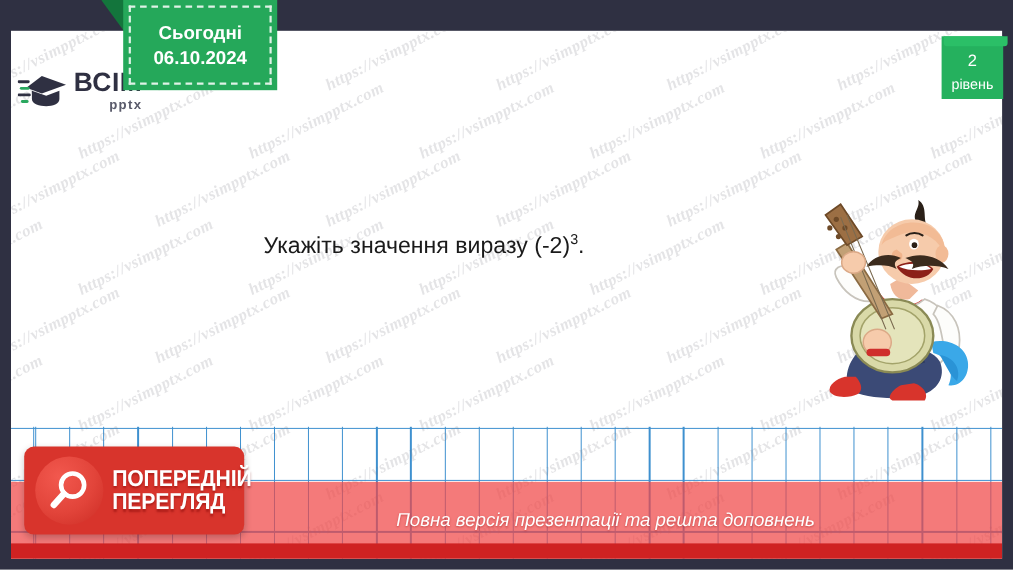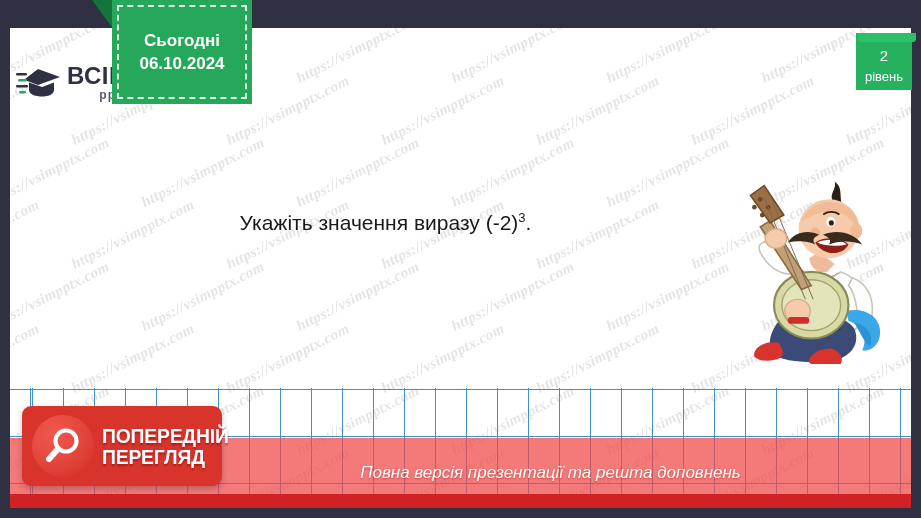--- a/index.html
+++ b/index.html
@@ -61,21 +61,21 @@
   }
   .logo-sub {
     font-size: 12px; font-weight: 700; color: #5a5b6b;
     letter-spacing: 1.2px; margin-top: 1px; text-align: right;
   }
 
   
   .date-tag {
     position: absolute;
     left: 112px; top: 0px;
-    width: 140px; height: 104px;
+    width: 140px; height: 82px;
     background: #25a85a;
     z-index: 13;
     display: flex; flex-direction: column;
     align-items: center; justify-content: center;
     gap: 2px;
   }
   .date-tag::before {
     content: "";
     position: absolute;
     inset: 5px;

